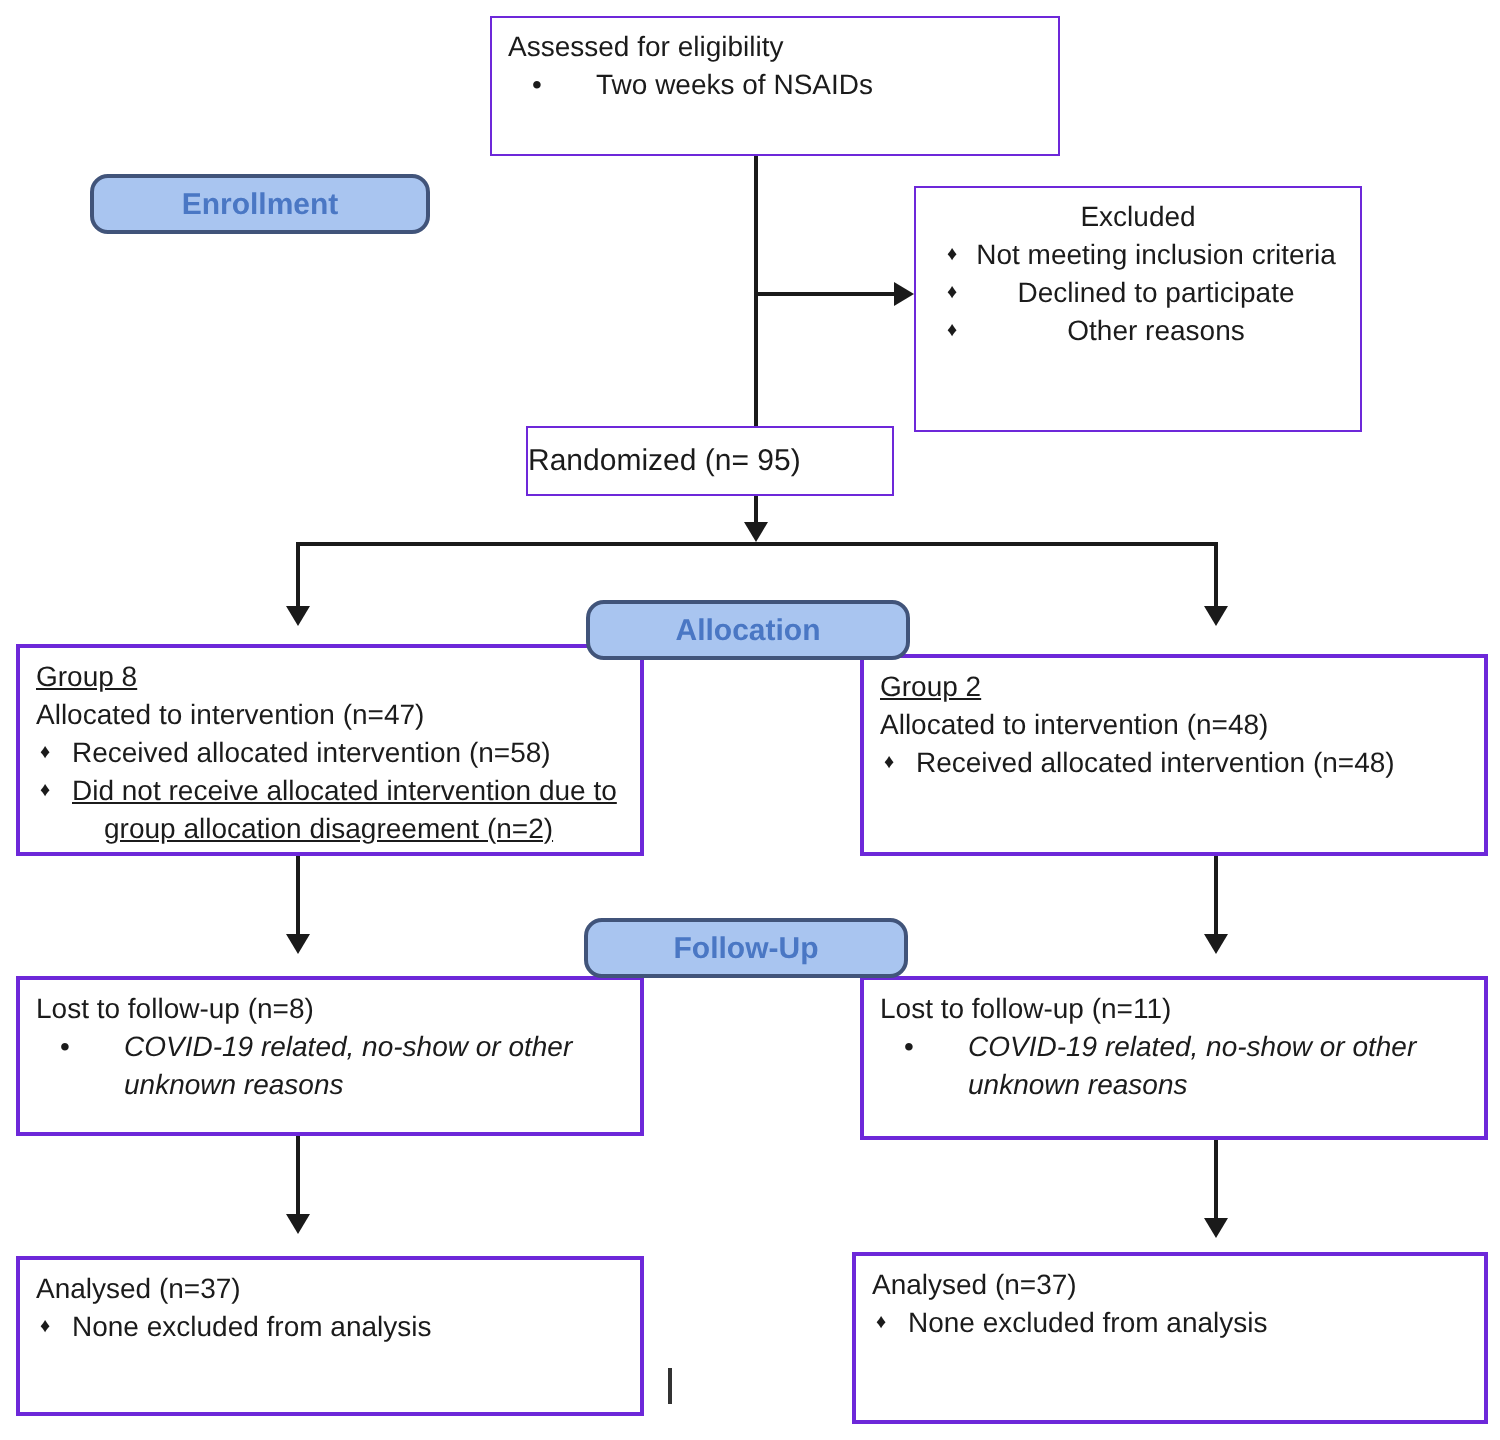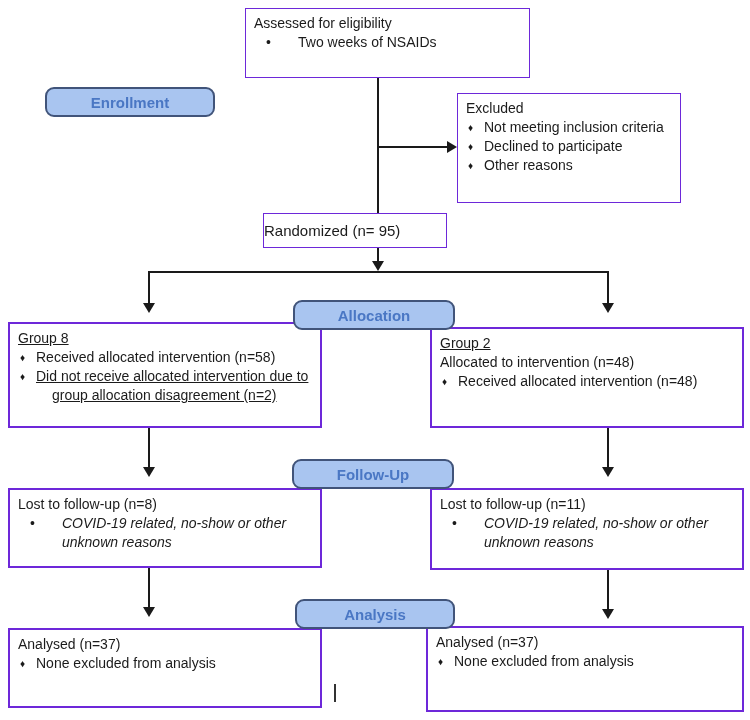--- a/index.html
+++ b/index.html
@@ -76,21 +76,21 @@
     <div class="row-dot">
       <span class="m">•</span>
       <span class="bt">Two weeks of NSAIDs</span>
     </div>
   </div>
 
   <div class="badge" style="left:45px;top:87px;width:170px;height:30px;">
     <span>Enrollment</span>
   </div>
 
-  <div class="box thin" style="left:457px;top:93px;width:224px;height:110px;">
+  <div class="box thin" style="left:457px;top:93px;width:224px;height:123px;text-align:center;">
     <div class="t">Excluded</div>
     <div class="row-diamond">
       <span class="m">♦</span>
       <span class="bt">Not meeting inclusion criteria</span>
     </div>
     <div class="row-diamond">
       <span class="m">♦</span>
       <span class="bt">Declined to participate</span>
     </div>
     <div class="row-diamond">
@@ -102,20 +102,21 @@
   <div class="box thin center-label" style="left:263px;top:213px;width:184px;height:35px;">
     <span>Randomized (n= 95)</span>
   </div>
 
   <div class="badge" style="left:293px;top:300px;width:162px;height:30px;">
     <span>Allocation</span>
   </div>
 
   <div class="box" style="left:8px;top:322px;width:314px;height:106px;">
     <div class="t u">Group 8</div>
+    <div class="t">Allocated to intervention (n=47)</div>
     <div class="row-diamond">
       <span class="m">♦</span>
       <span class="bt">Received allocated intervention (n=58)</span>
     </div>
     <div class="row-diamond">
       <span class="m">♦</span>
       <span class="bt deep">Did not receive allocated intervention due to group allocation disagreement (n=2)</span>
     </div>
   </div>
 
@@ -141,23 +142,20 @@
   </div>
 
   <div class="box" style="left:430px;top:488px;width:314px;height:82px;">
     <div class="t">Lost to follow-up (n=11)</div>
     <div class="row-dot">
       <span class="m">•</span>
       <span class="bt bt-narrow">COVID-19 related, no-show or other unknown reasons</span>
     </div>
   </div>
 
-  <div class="badge" style="left:295px;top:599px;width:160px;height:30px;">
-    <span>Analysis</span>
-  </div>
 
   <div class="box" style="left:8px;top:628px;width:314px;height:80px;">
     <div class="t">Analysed (n=37)</div>
     <div class="row-diamond">
       <span class="m">♦</span>
       <span class="bt">None excluded from analysis</span>
     </div>
   </div>
 
   <div class="box" style="left:426px;top:626px;width:318px;height:86px;">

